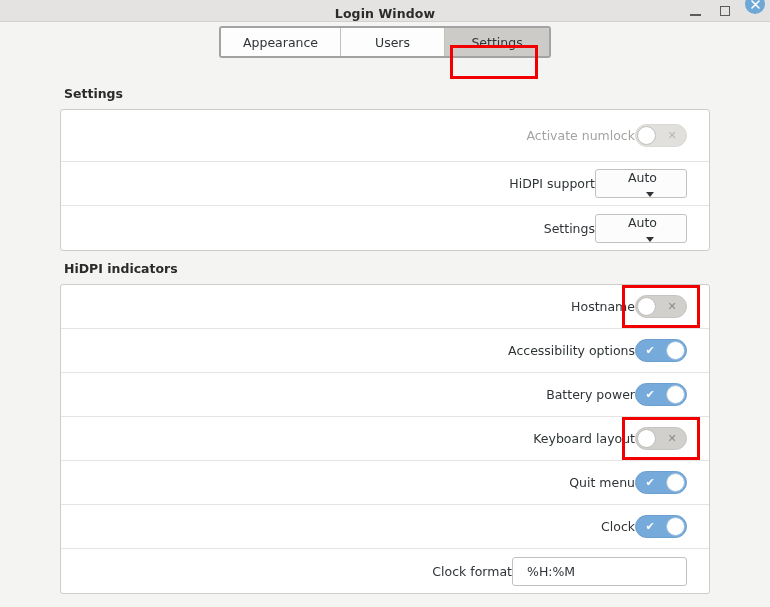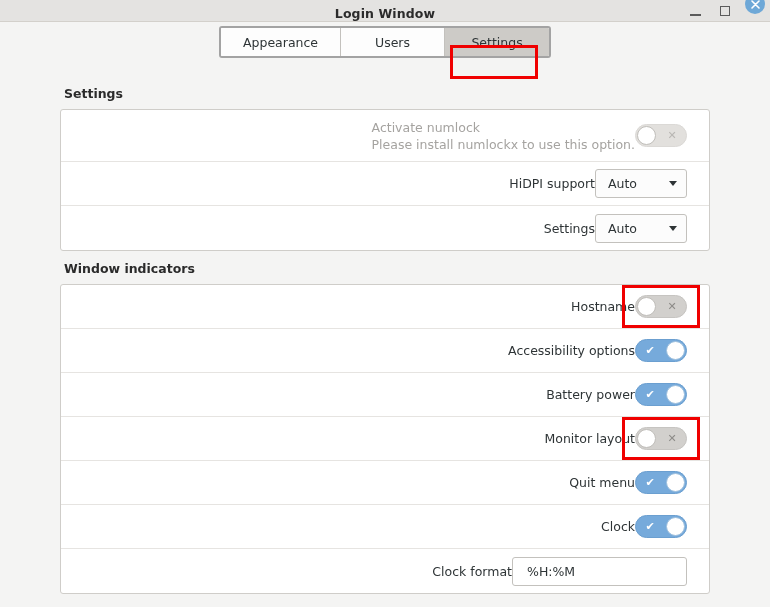--- a/index.html
+++ b/index.html
@@ -227,20 +227,21 @@
     background: #fcfcfc;
     border: 1px solid #c3c1bd;
     border-radius: 3px;
     display: flex;
     align-items: center;
     justify-content: space-between;
     padding: 0 9px 0 12px;
     box-sizing: border-box;
     font-size: 12.5px;
     color: #2e3436;
+    flex-direction: column;
   }
   .caret {
     width: 0; height: 0;
     border-left: 4.5px solid transparent;
     border-right: 4.5px solid transparent;
     border-top: 5px solid #2e3436;
     margin-left: 14px;
   }
 
   
@@ -296,21 +297,20 @@
 </div>
 
 <div class="content">
 
   <div class="section-title">Settings</div>
   <div class="panel">
 
     <div class="row tall">
       <div class="label-block">
         <span class="row-label disabled">Activate numlock</span>
-        <span class="row-sub">Please install numlockx to use this option.</span>
       </div>
       <div class="sw-wrap">
         <div class="switch off disabled">
           <div class="sw-glyph">✕</div>
           <div class="knob"></div>
         </div>
       </div>
     </div>
 
     <div class="row">
@@ -324,21 +324,21 @@
     <div class="row">
       <span class="row-label">Settings</span>
       <div class="dropdown">
         <span>Auto</span>
         <span class="caret"></span>
       </div>
     </div>
 
   </div>
 
-  <div class="section-title">Window indicators</div>
+  <div class="section-title">HiDPI indicators</div>
   <div class="panel">
 
     <div class="row">
       <span class="row-label">Hostname</span>
       <div class="sw-wrap">
         <div class="switch off">
           <div class="sw-glyph">✕</div>
           <div class="knob"></div>
         </div>
         <div class="sw-highlight"></div>
@@ -359,21 +359,21 @@
       <span class="row-label">Battery power</span>
       <div class="sw-wrap">
         <div class="switch on">
           <div class="sw-glyph">✔</div>
           <div class="knob"></div>
         </div>
       </div>
     </div>
 
     <div class="row">
-      <span class="row-label">Monitor layout</span>
+      <span class="row-label">Keyboard layout</span>
       <div class="sw-wrap">
         <div class="switch off">
           <div class="sw-glyph">✕</div>
           <div class="knob"></div>
         </div>
         <div class="sw-highlight"></div>
       </div>
     </div>
 
     <div class="row">

